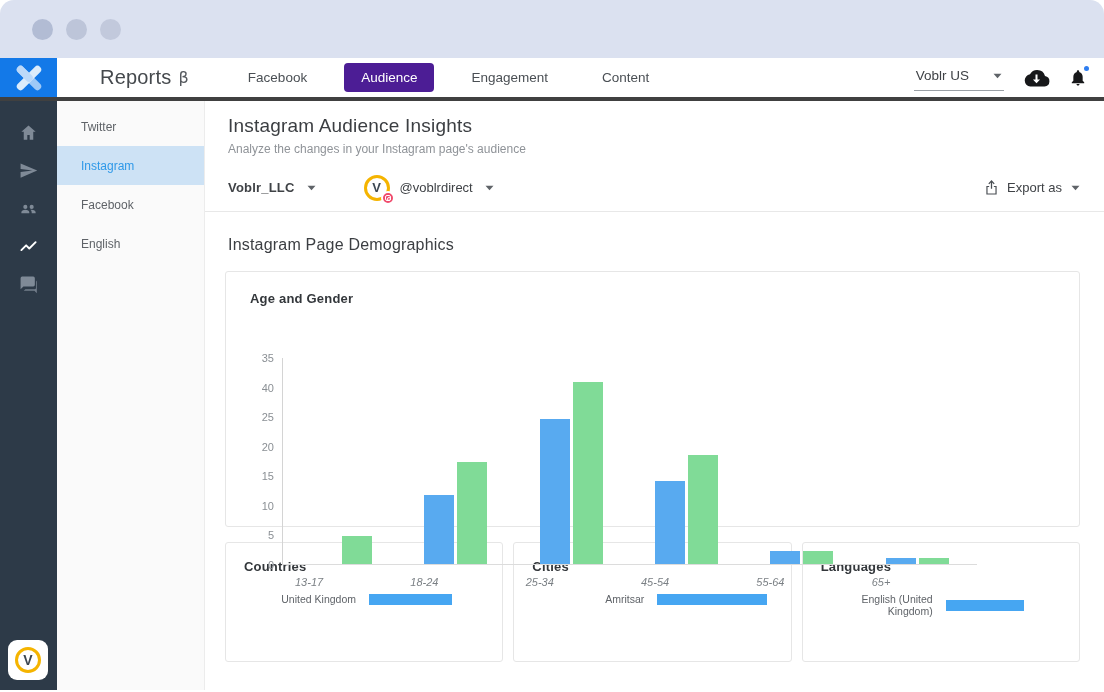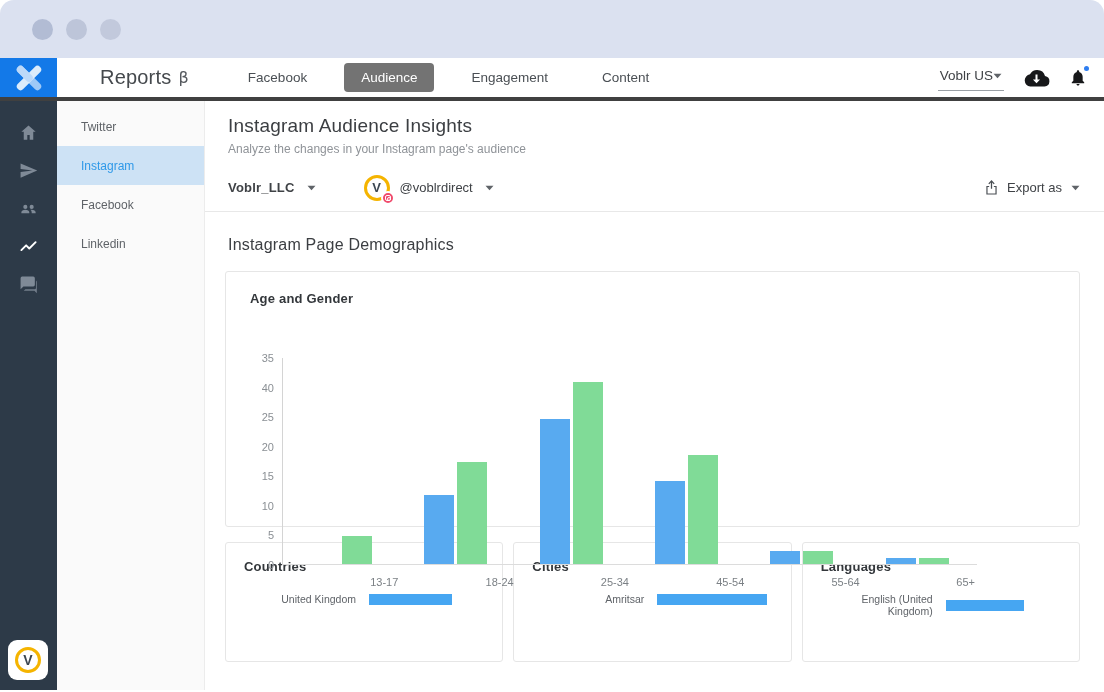--- a/index.html
+++ b/index.html
@@ -30,25 +30,25 @@
   .reports-title {
     display:flex; align-items:center; margin-left:43px; color:#45494d;
     font-size:20px; letter-spacing:.2px; white-space:nowrap;
   }
   .reports-title .beta { font-size:16px; margin-left:7px; color:#55595e; font-family:"DejaVu Sans", sans-serif; }
   .tabs { display:flex; align-items:center; margin-left:42px; gap:8px; }
   .tab {
     font-size:13.5px; color:#4a4f54; padding:7px 17px; border-radius:4px; cursor:pointer;
     white-space:nowrap;
   }
-  .tab.active { background:#737373; color:#fff;text-align:right; }
+  .tab.active { background:#4c1d95; color:#fff;text-align:right; }
   .tab + .tab { margin-left:12px; }
   .nav-right { margin-left:auto; display:flex; align-items:center; padding-right:18px; gap:20px; }
   .brand-select {
-    display:flex; align-items:center; gap:0; font-size:13.5px; color:#3f4246;
+    display:flex; align-items:center; gap:24px; font-size:13.5px; color:#3f4246;
     border-bottom:1px solid #9aa0a6; padding:4px 2px 7px 2px; cursor:pointer;
   }
   .nav-ico { position:relative; display:flex; align-items:center; cursor:pointer; }
   .bell-dot {
     position:absolute; top:-2px; right:-3px; width:5px; height:5px; border-radius:50%;
     background:#2f7ef0;
   }
 
   
   .app-body { display:flex; height:589px; }
@@ -119,22 +119,22 @@
     position:relative; height:207px; width:693px; margin-left:8px;
     border-left:1px solid #d4d4d4; border-bottom:1px solid #dcdcdc;
     display:flex;
   }
   .plot:after { 
     content:""; position:absolute; bottom:-1px; right:-2px; width:2px; height:1px; background:#dcdcdc;
   }
   .col { flex:1; display:flex; align-items:flex-end; justify-content:center; gap:3px; position:relative; }
   .bar { width:30px; }
   .xlabel {
-    position:absolute; bottom:-24px; left:4px; right:0; text-align:right;
-    font-size:11px; color:#7b8085;
+    position:absolute; bottom:-24px; left:12px; right:0; text-align:left;
+    font-size:11px; color:#7b8085;font-style:italic;
   }
 
   
   .cards-row { display:flex; gap:10px; margin:15px 24px 0 20px; }
   .mini-card {
     flex:1; border:1px solid #e6e6e6; border-radius:3px; background:#fff;
     padding:16px 18px 0 18px; height:120px;
   }
   .mini-row { display:flex; align-items:center; margin-top:20px; }
   .mini-label { width:112px; text-align:right; font-size:10.5px; color:#5f6368; flex:0 0 112px; line-height:1.1; }
@@ -226,21 +226,21 @@
         </div>
         <div class="rail-logo">
         <div class="vcircle">V</div>
       </div>
     </aside>
 
     <aside class="sidebar" id="sidebar">
         <div class="side-item">Twitter</div>
         <div class="side-item active">Instagram</div>
         <div class="side-item">Facebook</div>
-        <div class="side-item">Linkedin</div>
+        <div class="side-item">English</div>
       </aside>
 
     <main class="main">
       <div class="page-head">
         <h1 class="page-title">Instagram Audience Insights</h1>
         <p class="page-sub">Analyze the changes in your Instagram page's audience</p>
       </div>
 
       <div class="account-bar">
         <div class="drop">

